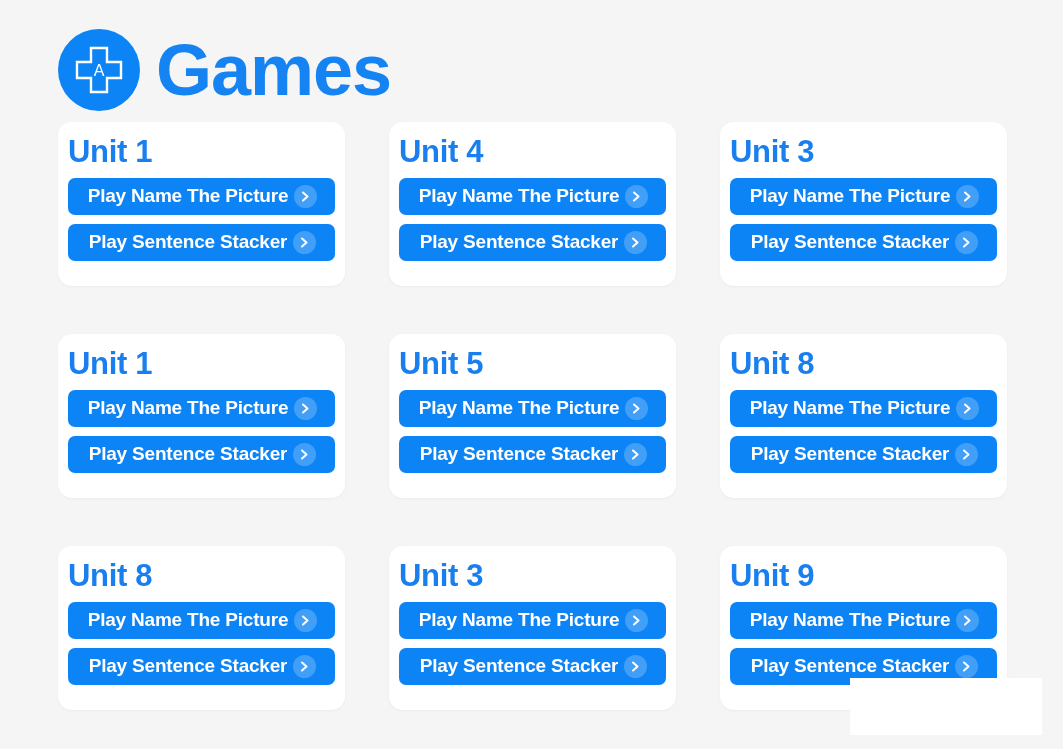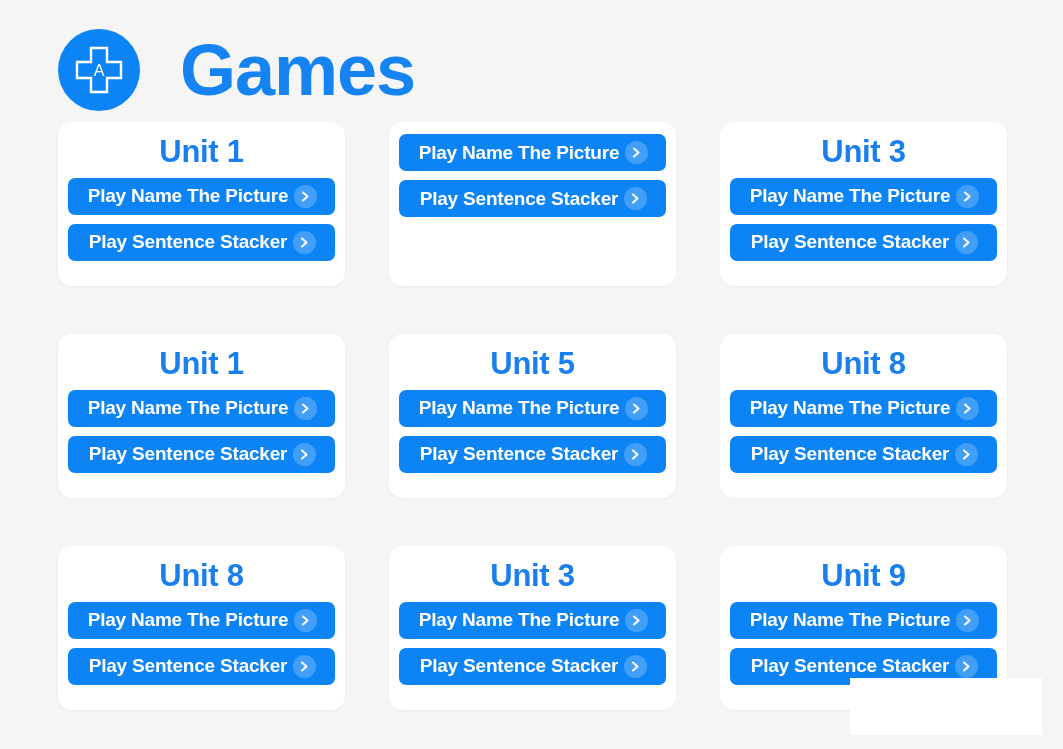--- a/index.html
+++ b/index.html
@@ -37,21 +37,21 @@
   }
 
   .brand-icon svg { display: block; }
 
   .page-title {
     font-size: 72px;
     line-height: 1;
     font-weight: 700;
     color: #1583f2;
     letter-spacing: -1px;
-    margin-left: 40px;
+    margin-left: 16px;
     white-space: nowrap;
   }
 
   
   .units-grid {
     display: grid;
     grid-template-columns: 287px 287px 287px;
     column-gap: 44px;
     row-gap: 48px;
     padding-left: 58px;
@@ -64,21 +64,20 @@
     box-shadow: 0 1px 3px rgba(0,0,0,0.045);
     height: 164px;
     display: flex;
     flex-direction: column;
   }
 
   .unit-title {
     font-size: 31px;
     font-weight: 700;
     color: #1a7fee;
-    text-align: center;
     line-height: 1.15;
     margin-bottom: 8px;
     letter-spacing: -0.3px;
   }
 
   .play-button {
     display: flex;
     align-items: center;
     justify-content: center;
     background: #0d84f5;
@@ -158,20 +157,21 @@
       <span class="play-button-label">Play Sentence Stacker</span>
       <span class="chevron-circle">
         <svg width="13" height="13" viewBox="0 0 13 13" aria-hidden="true">
             <path d="M4 2.5 L8.5 6.5 L4 10.5" fill="none" stroke="#ffffff" stroke-width="2" stroke-linecap="round" stroke-linejoin="round"></path>
           </svg>
       </span>
     </button>
   </div>
 
   <div class="unit-card">
+    <div class="unit-title">Unit 4</div>
     <button class="play-button">
       <span class="play-button-label">Play Name The Picture</span>
       <span class="chevron-circle">
         <svg width="13" height="13" viewBox="0 0 13 13" aria-hidden="true">
             <path d="M4 2.5 L8.5 6.5 L4 10.5" fill="none" stroke="#ffffff" stroke-width="2" stroke-linecap="round" stroke-linejoin="round"></path>
           </svg>
       </span>
     </button>
     <button class="play-button">
       <span class="play-button-label">Play Sentence Stacker</span>

